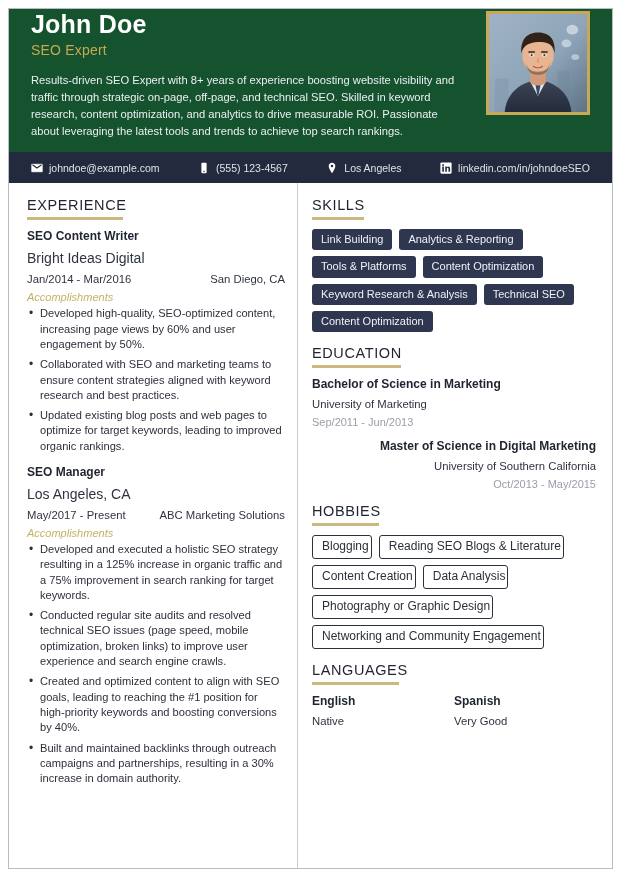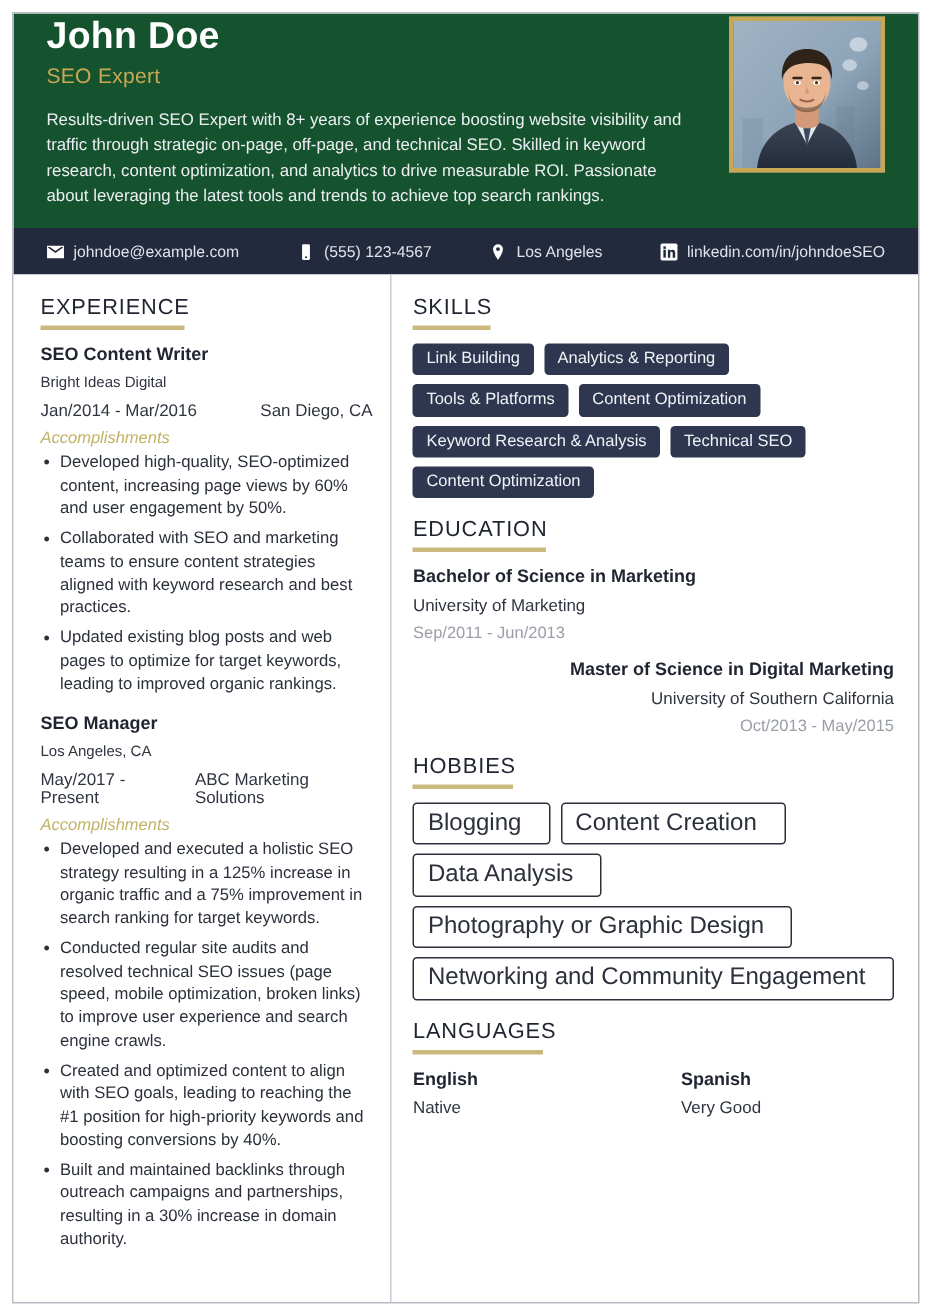--- a/index.html
+++ b/index.html
@@ -141,21 +141,21 @@
   
   .job{margin-bottom:11px;}
   .job:last-child{margin-bottom:0;}
   .job-title{
     font-size:12px;
     font-weight:bold;
     color:#1f2430;
     margin:0 0 7px 0;
   }
   .job-sub{
-    font-size:10px;
+    font-size:14px;
     color:#2f3440;
     margin:0 0 7px 0;
   }
   .job-row{
     display:flex;
     justify-content:space-between;
     align-items:baseline;
     font-size:11.3px;
     color:#2f3440;
     margin:0 0 6px 0;
@@ -196,22 +196,22 @@
     color:#f0f2f6;
     font-size:11px;
     padding:4px 9px 5px 9px;
     border-radius:3px;
     white-space:nowrap;
     line-height:1.1;
   }
   .chip-outline{
     background:#ffffff;
     color:#2b303b;
-    font-size:16px;
-    padding:4px 18px 5px 9px;
+    font-size:12px;
+    padding:4px 2px 5px 9px;
     border:1px solid #2b303b;
     border-radius:3px;
     white-space:nowrap;
     line-height:1.1;
   }
 
   
   .edu{margin-bottom:11px;}
   .edu:last-child{margin-bottom:0;text-align:right;}
   .edu-degree{
@@ -401,20 +401,21 @@
             <div class="edu-school">University of Southern California</div>
             <div class="edu-dates">Oct/2013 - May/2015</div>
           </div>
         </div>
 
         <div class="section">
           <div class="sec-title">HOBBIES</div>
           <div class="sec-rule w-hob"></div>
           <div class="chips">
             <span class="chip-outline">Blogging</span>
+            <span class="chip-outline">Reading SEO Blogs &amp; Literature</span>
             <span class="chip-outline">Content Creation</span>
             <span class="chip-outline">Data Analysis</span>
             <span class="chip-outline">Photography or Graphic Design</span>
             <span class="chip-outline">Networking and Community Engagement</span>
           </div>
         </div>
 
         <div class="section">
           <div class="sec-title">LANGUAGES</div>
           <div class="sec-rule w-lang"></div>

